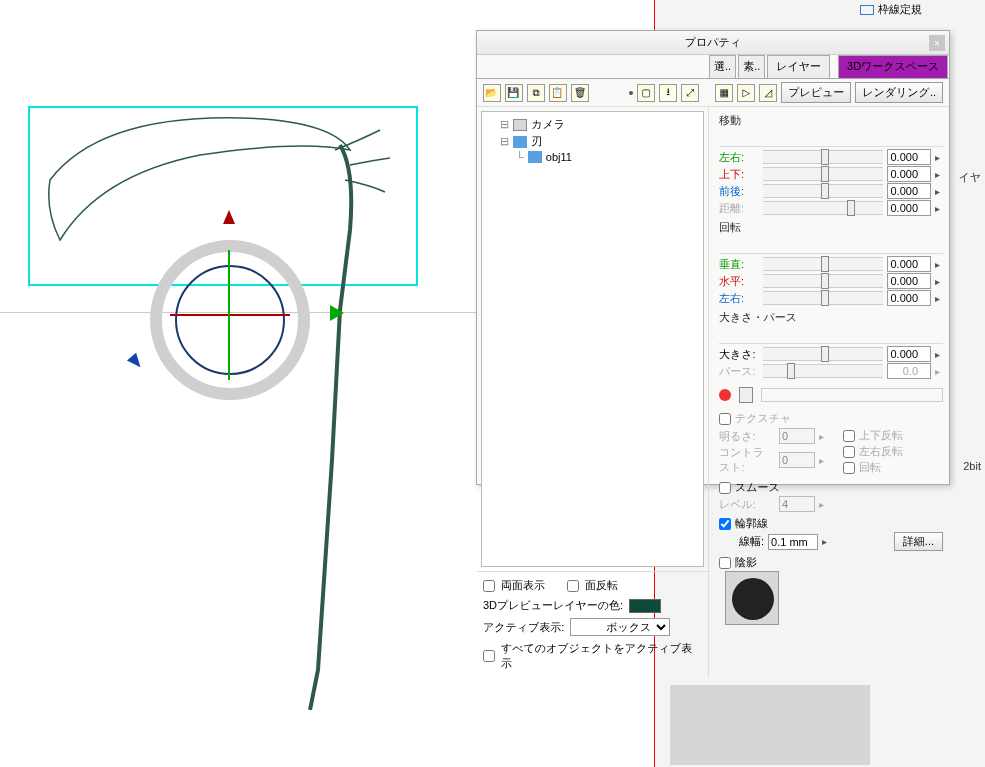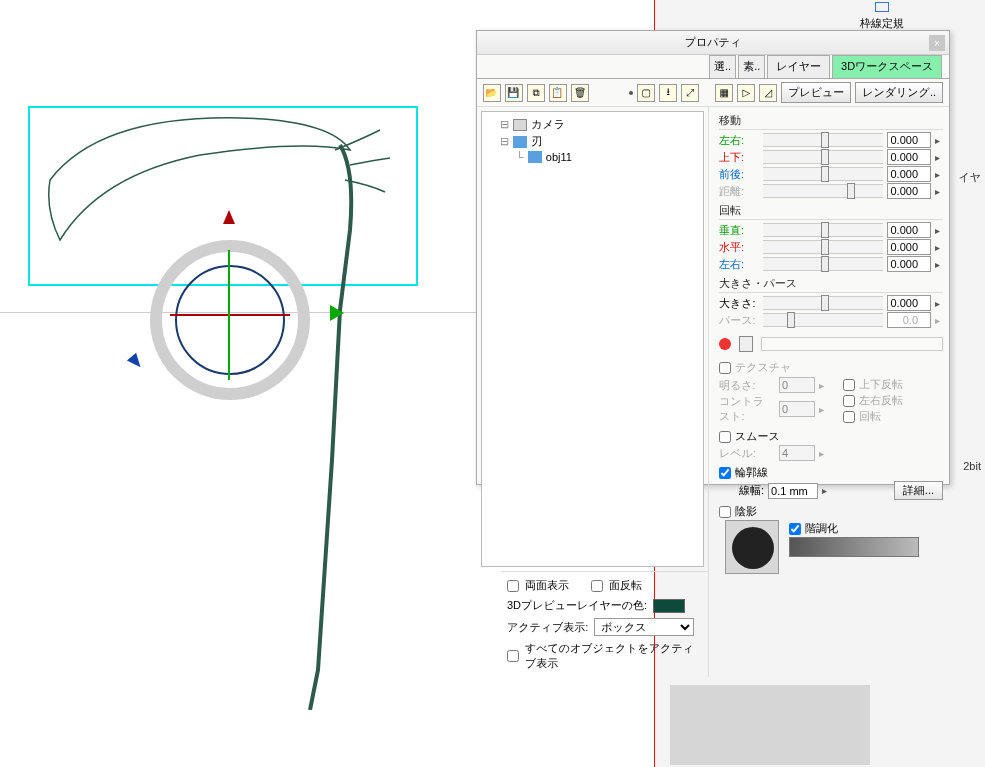--- a/index.html
+++ b/index.html
@@ -15,58 +15,58 @@
 .mani-inner { position: absolute; left: 35px; top: 65px; width: 110px; height: 110px; border: 2px solid #1a3a6b; border-radius: 50%; }
 .mani-y { position: absolute; left: 88px; top: 50px; width: 2px; height: 130px; background: #0a0; }
 .mani-x { position: absolute; left: 30px; top: 114px; width: 120px; height: 2px; background: #a00; }
 .mani-y-arrow { position: absolute; left: 83px; top: 10px; width: 0; height: 0; border-left: 6px solid transparent; border-right: 6px solid transparent; border-bottom: 14px solid #a00; }
 .mani-blue-arrow { position: absolute; left: -10px; top: 155px; width: 0; height: 0; border-left: 6px solid transparent; border-right: 6px solid transparent; border-top: 14px solid #14a; transform: rotate(-40deg); }
 .mani-z { position: absolute; left: 190px; top: 105px; width: 0; height: 0; border-top: 8px solid transparent; border-bottom: 8px solid transparent; border-left: 14px solid #0a0; }
 .scythe { position: absolute; left: 40px; top: 110px; width: 370px; height: 600px; }
 
 
 .right-strip { position: absolute; left: 655px; top: 0; width: 330px; height: 767px; background: #f4f4f4; }
-.ruler-item { position: absolute; top: 2px; left: 860px; display: flex; align-items: center; gap: 4px; flex-direction: column; }
+.ruler-item { position: absolute; top: 2px; left: 860px; display: flex; align-items: center; gap: 4px; }
 .ruler-item .ico { width: 14px; height: 10px; border: 1px solid #3a77c8; display: inline-block; }
 .lbl-layer { position: absolute; top: 170px; right: 4px; font-size: 11px; color: #333; }
 .lbl-2bit { position: absolute; top: 460px; right: 4px; font-size: 11px; color: #333; }
 .gray-box { position: absolute; left: 670px; top: 685px; width: 200px; height: 80px; background: #d6d6d6; }
 
 
 .panel { position: absolute; left: 476px; top: 30px; width: 474px; height: 455px; background: #f9f9f7; border: 1px solid #aaa; box-shadow: 2px 2px 6px rgba(0,0,0,.2); }
 .titlebar { height: 24px; background: linear-gradient(#f7f7f7,#e9e9e9); border-bottom: 1px solid #ccc; display: flex; align-items: center; justify-content: center; position: relative; }
 .titlebar .close { position: absolute; right: 4px; top: 4px; width: 16px; height: 16px; background: #c7c7c7; color: #fff; display: flex; align-items: center; justify-content: center; cursor: pointer; font-size: 10px; }
 
 .tabs { display: flex; height: 24px; border-bottom: 1px solid #aaa; padding-left: 232px; }
 .tab { padding: 3px 8px; border: 1px solid #aaa; border-bottom: none; background: #eee; margin-right: 2px; cursor: pointer; white-space: nowrap; font-size: 11px; }
-.tab.active { background: #86efac; }
+.tab.active { background: #a21caf; margin-left: 6px; }
 .tab.short { padding: 3px 4px; }
 
 .toolbar { display: flex; align-items: center; height: 28px; padding: 0 6px; gap: 4px; border-bottom: 1px solid #ddd; }
 .tb-ico { width: 18px; height: 18px; border: 1px solid #999; background: #fdfde5; cursor: pointer; display: flex; align-items: center; justify-content: center; font-size: 10px; }
 .tb-sep { width: 8px; }
 .dot { width: 4px; height: 4px; background: #555; border-radius: 50%; }
 .tb-btn { border: 1px solid #999; background: linear-gradient(#fff,#e5e5e5); padding: 2px 6px; cursor: pointer; font-size: 11px; }
 
 .content { display: flex; height: 570px; }
 .left-pane { width: 232px; border-right: 1px solid #ddd; display: flex; flex-direction: column; }
 .tree { flex: 1; background: #fff; border: 1px solid #bbb; margin: 4px; padding: 4px; overflow: auto; }
 .tree-node { display: flex; align-items: center; gap: 4px; padding: 1px 0 1px 14px; cursor: pointer; }
 .tree-node .dash { color: #888; }
 .node-ico { width: 14px; height: 12px; background: #5aa0e0; display: inline-block; }
 .node-ico.cam { background: #d8d8d8; border: 1px solid #888; }
-.left-bottom { padding: 6px; display: flex; flex-direction: column; gap: 5px; border-top: 1px solid #ddd; margin-left: 24px; }
+.left-bottom { padding: 6px; display: flex; flex-direction: column; gap: 5px; border-top: 1px solid #ddd; }
 .row { display: flex; align-items: center; gap: 6px; }
 .cb { width: 12px; height: 12px; }
 .swatch { width: 32px; height: 14px; background: #0d4a3b; border: 1px solid #666; }
-.select { border: 1px solid #999; background: #fff; padding: 1px 2px; font-size: 11px; width: 100px; }
+.select { border: 1px solid #999; background: #fff; padding: 1px 2px; font-size: 11px; width: 100px; text-align: right; }
 
 .right-pane { flex: 1; padding: 6px 6px 6px 10px; overflow: auto; }
 .group { margin-bottom: 4px; }
-.group-h { font-size: 11px; color: #222; margin-bottom: 2px; border-bottom: 1px solid #dcdcdc; padding-bottom: 1px; }
+.group-h { font-size: 11px; color: #222; margin-bottom: 2px; border-bottom: 1px solid #dcdcdc; padding-bottom: 18px; }
 .prop-row { display: flex; align-items: center; gap: 4px; margin: 1px 0; }
 .prop-label { width: 40px; text-align: left; font-size: 11px; }
 .prop-label.g { color: #090; } .prop-label.r { color: #c00; } .prop-label.b { color: #06c; } .prop-label.gray { color: #aaa; }
 .slider { flex: 1; height: 14px; position: relative; border-top: 1px solid #ccc; border-bottom: 1px solid #ccc; background: #f3f3f3; }
 .slider .thumb { position: absolute; top: -2px; width: 8px; height: 16px; background: #eee; border: 1px solid #888; }
 .val { width: 44px; height: 16px; border: 1px solid #999; background: #fff; text-align: right; padding-right: 12px; font-size: 11px; }
 .tri { width: 8px; color: #555; cursor: pointer; font-size: 10px; }
 .motion-row { display: flex; align-items: center; gap: 8px; padding: 4px 0; }
 .rec { width: 12px; height: 12px; background: #e33; border-radius: 50%; }
 .trash { width: 14px; height: 16px; border: 1px solid #888; background: #eee; }
@@ -342,24 +342,17 @@
           </div>
       </div>
 
       <div class="group">
         <div class="prop-row">
             <input type="checkbox" class="cb" style="">
             <span>陰影</span>
           </div>
         <div class="shadow-row" style="padding-left:6px">
           <div class="shadow-prev"></div>
-          <div>
-            <div class="prop-row">
-                <input type="checkbox" class="cb" checked="" style="">
-                <span>階調化</span>
-              </div>
-            <div class="tone-bar"></div>
-          </div>
         </div>
       </div>
     </div>
   </div>
 </div>
 
 </body></html>

